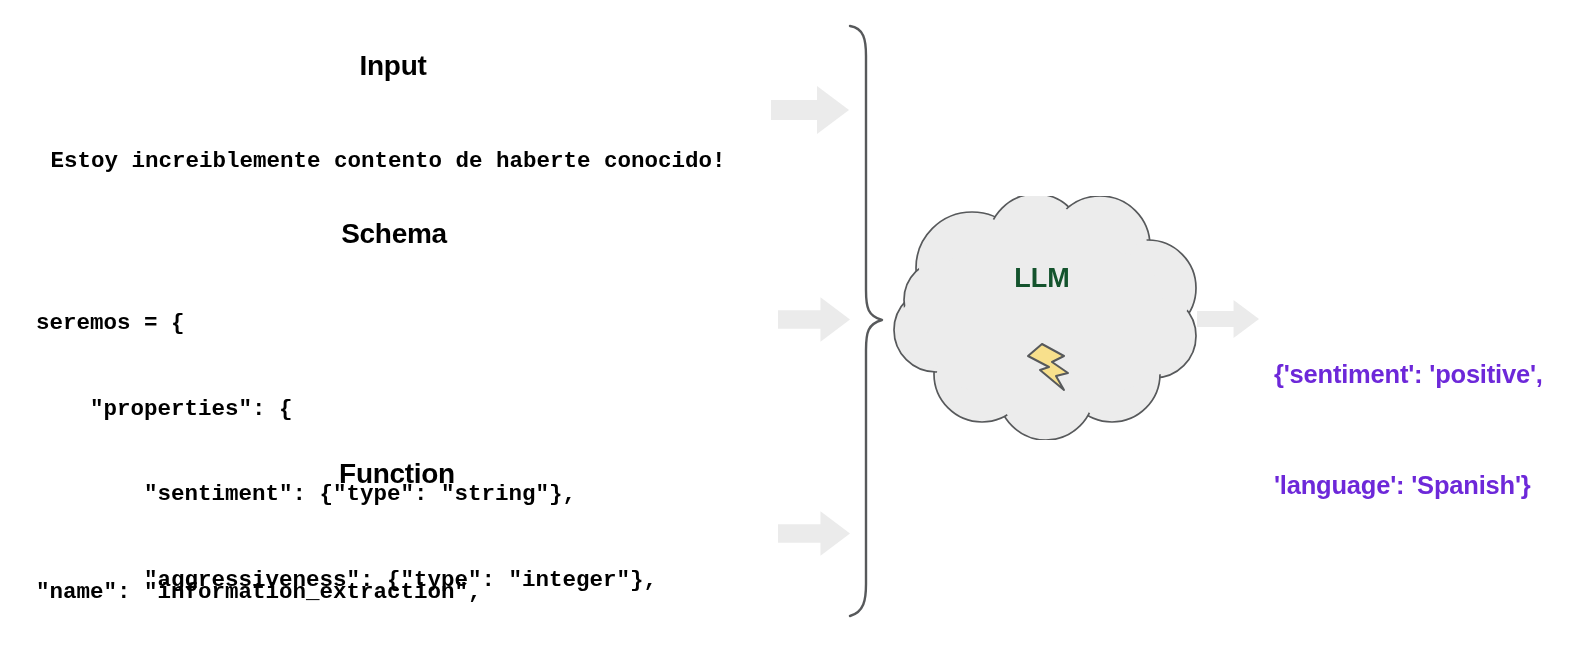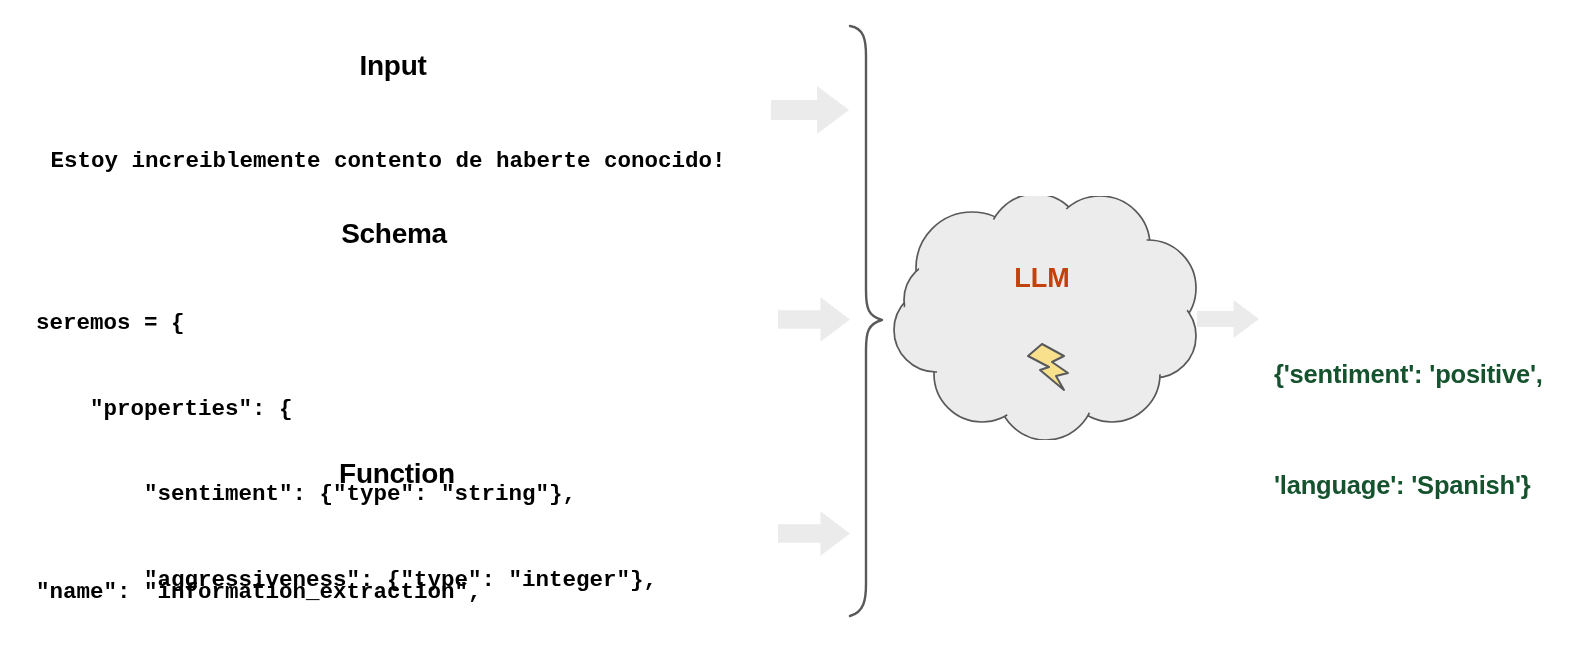--- a/index.html
+++ b/index.html
@@ -87,21 +87,21 @@
     left: 878px;
     top: 196px;
     width: 312px;
     height: 244px;
   }
   .cloud-caption {
     position: absolute;
     width: 312px;
     text-align: center;
     white-space: nowrap;
-    color: #c2410c;
+    color: #14532d;
   }
   #llm-label {
     left: 878px;
     top: 262px;
     font-size: 27px;
     font-weight: bold;
     line-height: 32px;
   }
   #function-call-label {
     left: 878px;
@@ -121,21 +121,21 @@
   
   #output-text {
     position: absolute;
     left: 1266px;
     top: 282px;
     font-family: "Liberation Sans", sans-serif;
     font-weight: bold;
     font-size: 25.5px;
     line-height: 37px;
     letter-spacing: -0.2px;
-    color: #14532d;
+    color: #6d28d9;
     white-space: pre;
   }
   #output-text .out-line { display: block; }
 </style>
 </head>
 <body>
 
 <div class="stage">
 
   <div class="section-heading" style="left:385px; top:50px;">Input</div>

